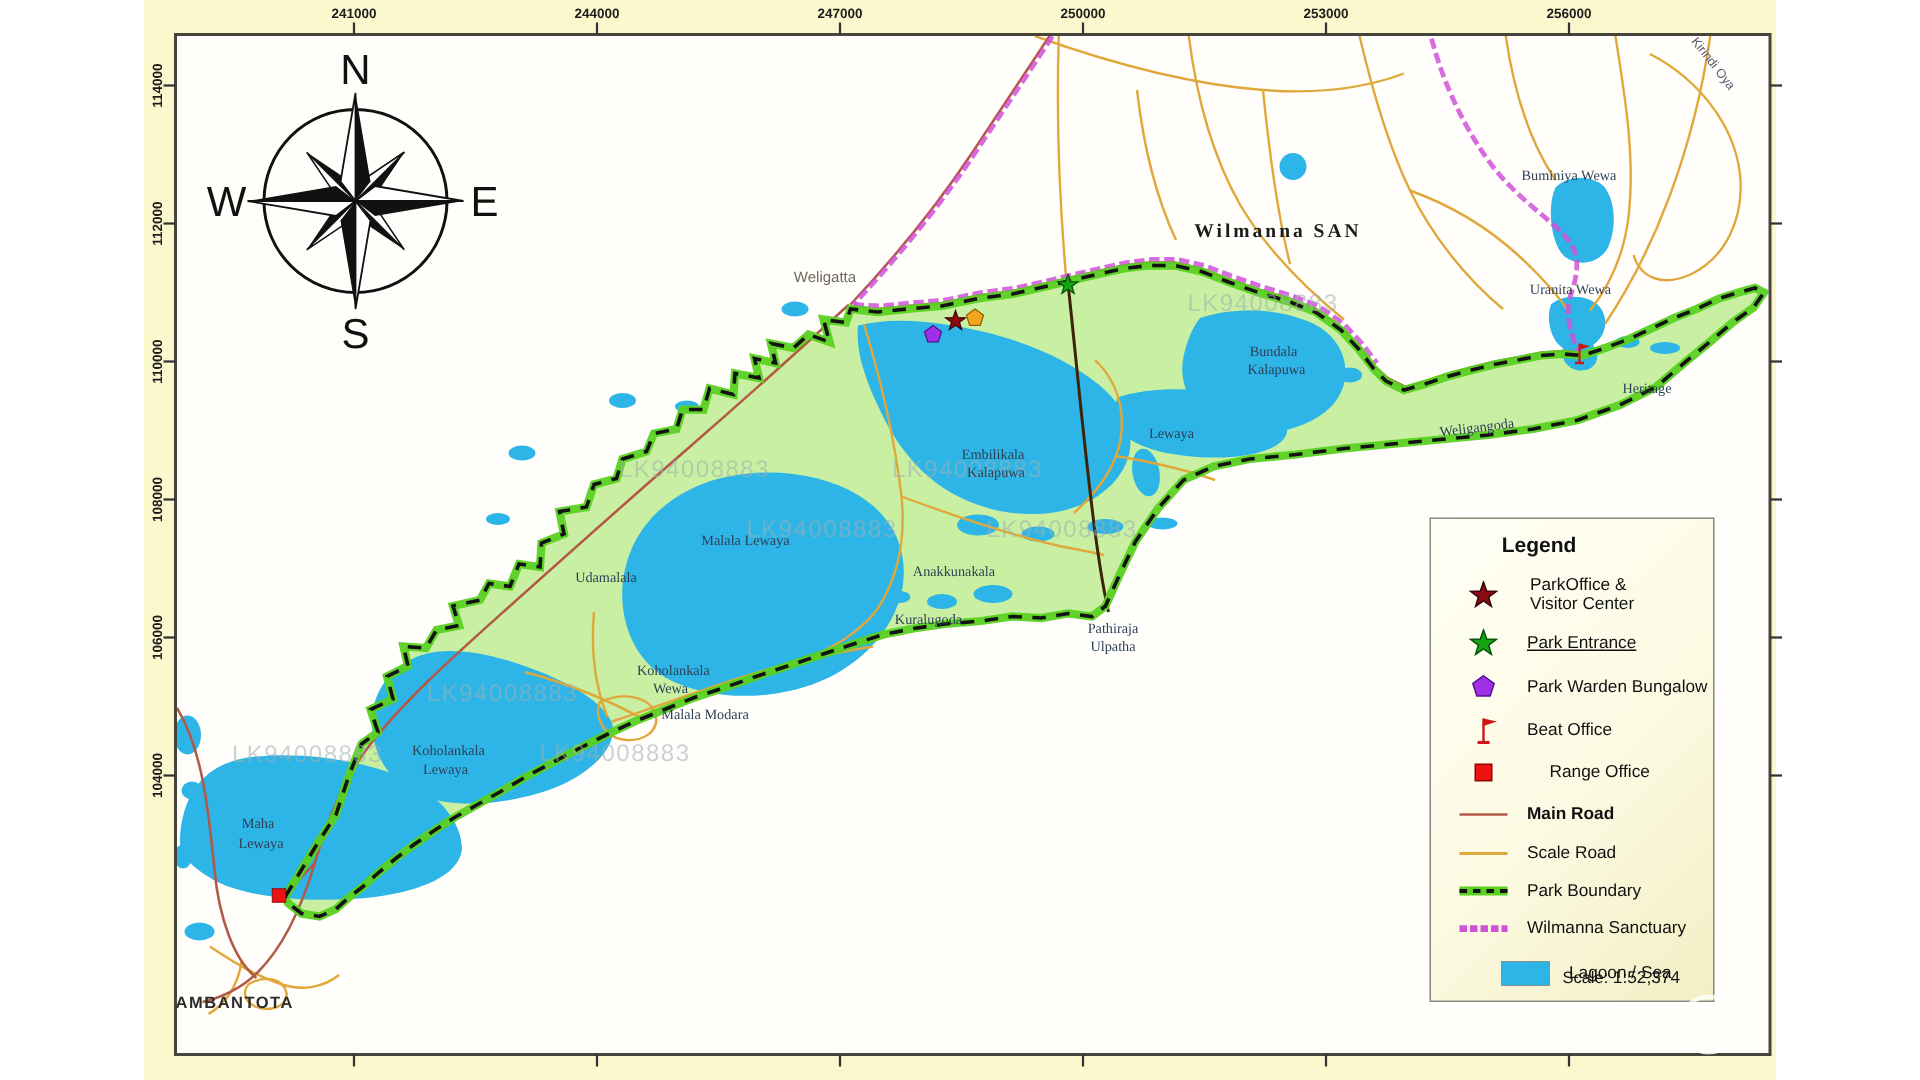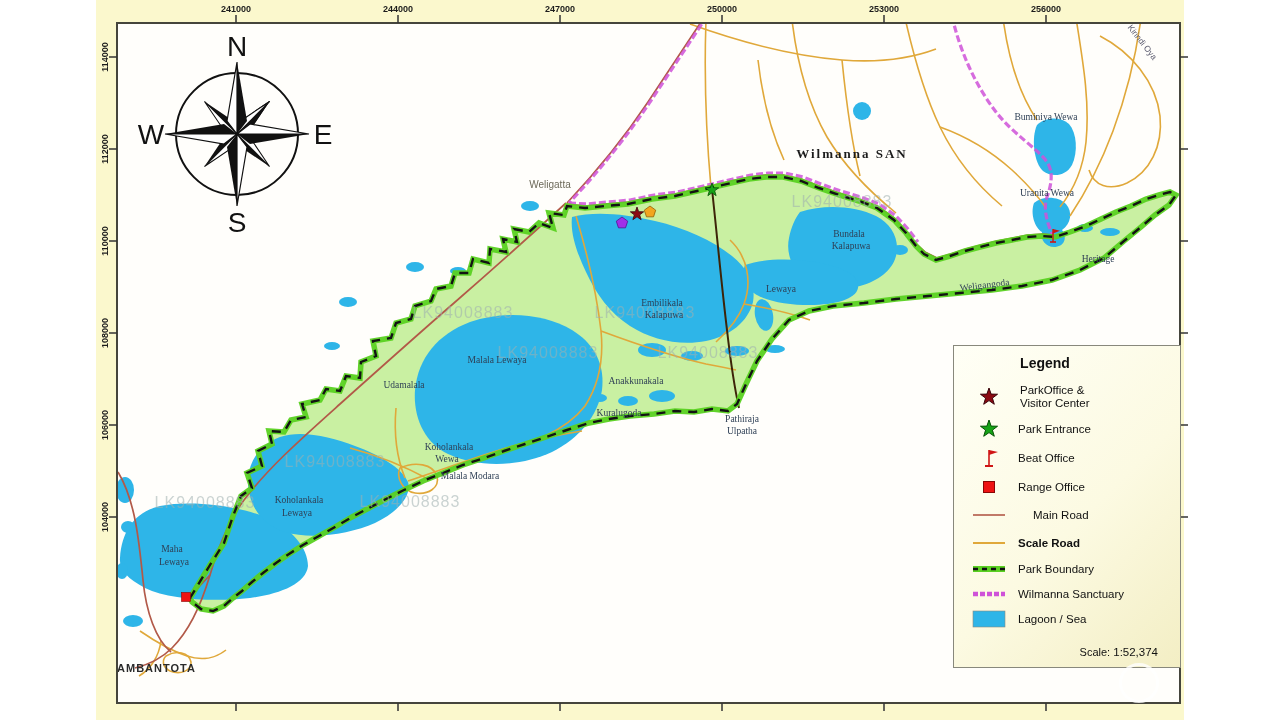--- a/index.html
+++ b/index.html
@@ -19,29 +19,29 @@
   .jeep{stroke:var(--jeep-road);stroke-width:1.6;fill:none;}
   .mainroad{stroke:var(--main-road);stroke-width:1.7;fill:none;}
   .parkroad{stroke:var(--park-main-road);stroke-width:2;fill:none;}
   .sanct{stroke:var(--sanctuary);stroke-width:3.2;fill:none;stroke-dasharray:7 3;opacity:.85;}
   .bhalo{stroke:var(--boundary-green);stroke-width:5.5;fill:none;opacity:.95;}
   .bdash{stroke:var(--boundary-dash);stroke-width:2.4;fill:none;stroke-dasharray:9 7;}
   .frame{fill:none;stroke:#45453c;stroke-width:2;}
   .tick{stroke:#333;stroke-width:1.5;}
   .compass-line{stroke:#111;stroke-width:2;fill:none;}
 
-  #legend-box{position:absolute;left:953px;top:345px;width:228px;height:323px;box-sizing:border-box;
+  #legend-box{position:absolute;left:953px;top:345px;width:190px;height:323px;box-sizing:border-box;
     border:1px solid #88887c;background:linear-gradient(135deg,#fffff6 0%,#fcfae2 55%,#f3eec4 100%);
     font-size:11.5px;color:#111;}
   #legend-title{margin-top:9px;text-align:center;padding-right:44px;font-weight:700;font-size:14px;}
   .legend-row{display:flex;align-items:center;padding-left:16px;gap:10px;}
   .legend-icon{width:38px;flex:none;display:flex;justify-content:center;align-items:center;}
   .legend-label{line-height:1.15;}
   .legend-row:nth-child(1){margin-top:13px;gap:12px;}
-  .legend-row:nth-child(2){margin-top:9px;}
+  .legend-row:nth-child(2){margin-top:9px;text-decoration:underline;}
   .legend-row:nth-child(3){margin-top:9px;}
   .legend-row:nth-child(4){margin-top:9px;}
   .legend-row:nth-child(5){margin-top:8px;gap:25px;}
   .legend-row:nth-child(6){margin-top:8px;font-weight:bold;}
   .legend-row:nth-child(7){margin-top:6px;text-align:center;}
   .legend-row:nth-child(8){margin-top:5px;}
   .legend-row:nth-child(9){margin-top:5px;}
   .legend-row:nth-child(10){margin-top:10px;padding-left:44px;}
   .legend-row:nth-child(11){margin-top:4px;}
   .legend-row:nth-child(12){margin-top:14px;}
@@ -302,20 +302,28 @@
           <span class="legend-icon">
             <svg width="36" height="20" viewBox="-18 -10 36 20">
               <path d="M0,-9 L2.12,-2.92 L8.56,-2.78 L3.42,1.11 L5.29,7.28 L0,3.6 L-5.29,7.28 L-3.42,1.11 L-8.56,-2.78 L-2.12,-2.92 Z" style="fill:var(--star-green);stroke:#045204"></path>
             </svg>
           </span>
           <span class="legend-label">Park Entrance</span>
         </div>
         <div class="legend-row">
           <span class="legend-icon">
             <svg width="36" height="20" viewBox="-18 -10 36 20">
+              <path d="M0,-7.5 L7.13,-2.32 L4.41,6.07 L-4.41,6.07 L-7.13,-2.32 Z" style="fill:var(--pentagon-purple);stroke:#571091"></path>
+            </svg>
+          </span>
+          <span class="legend-label">Park Warden Bungalow</span>
+        </div>
+        <div class="legend-row">
+          <span class="legend-icon">
+            <svg width="36" height="20" viewBox="-18 -10 36 20">
               <g>
                 <line x1="0" y1="8" x2="0" y2="-8" stroke="#cf1515" stroke-width="1.6"></line>
                 <path d="M0,-8 L9,-6 L0,-3 Z" fill="#cf1515"></path>
                 <line x1="-4" y1="8" x2="4" y2="8" stroke="#cf1515" stroke-width="2"></line>
               </g>
             </svg>
           </span>
           <span class="legend-label">Beat Office</span>
         </div>
         <div class="legend-row">

